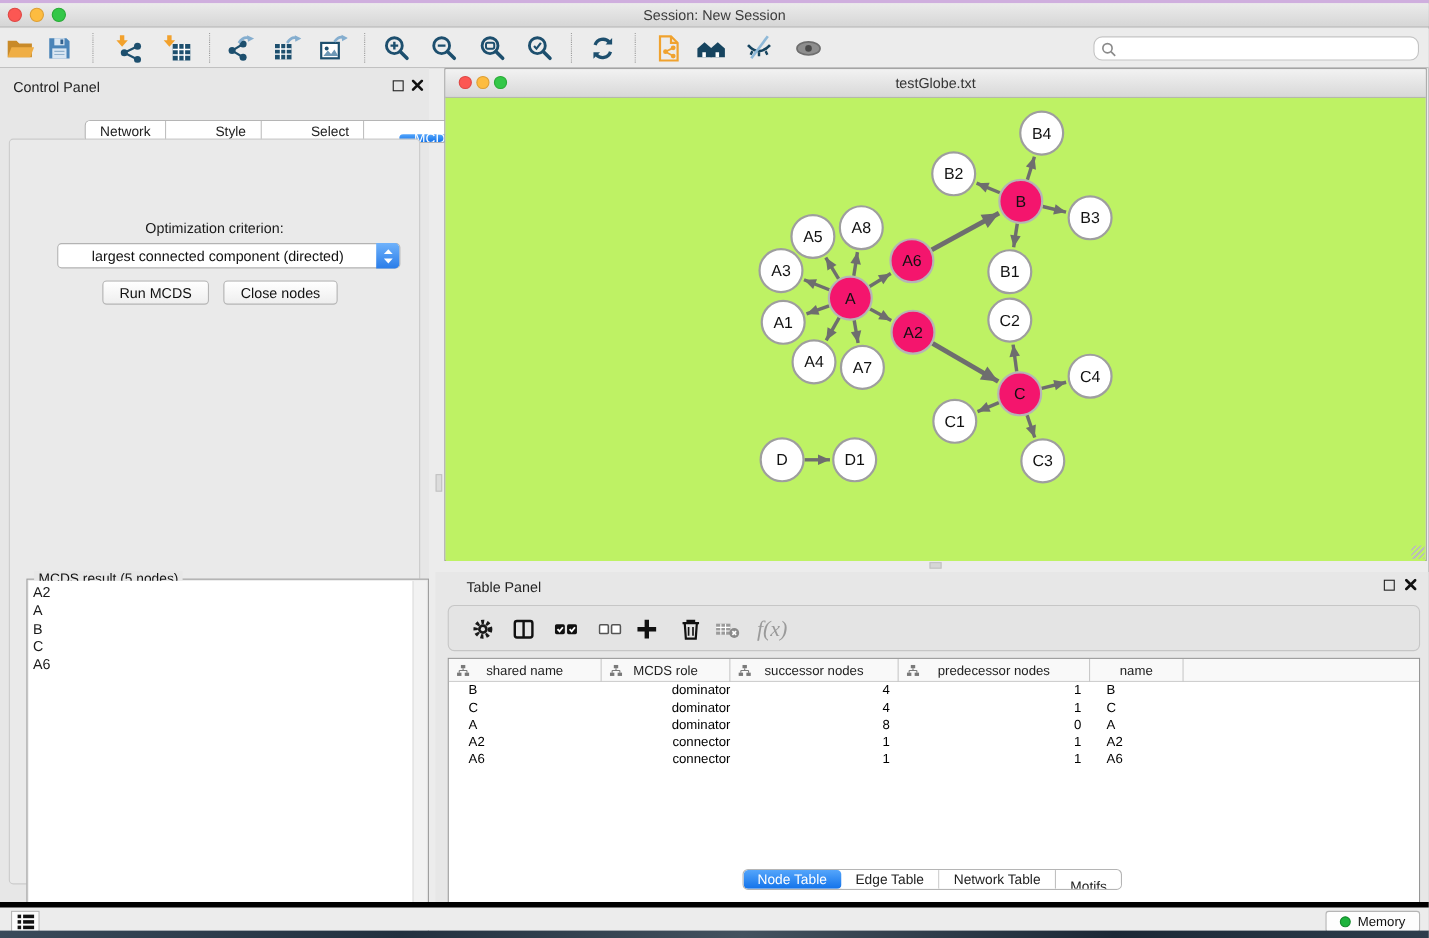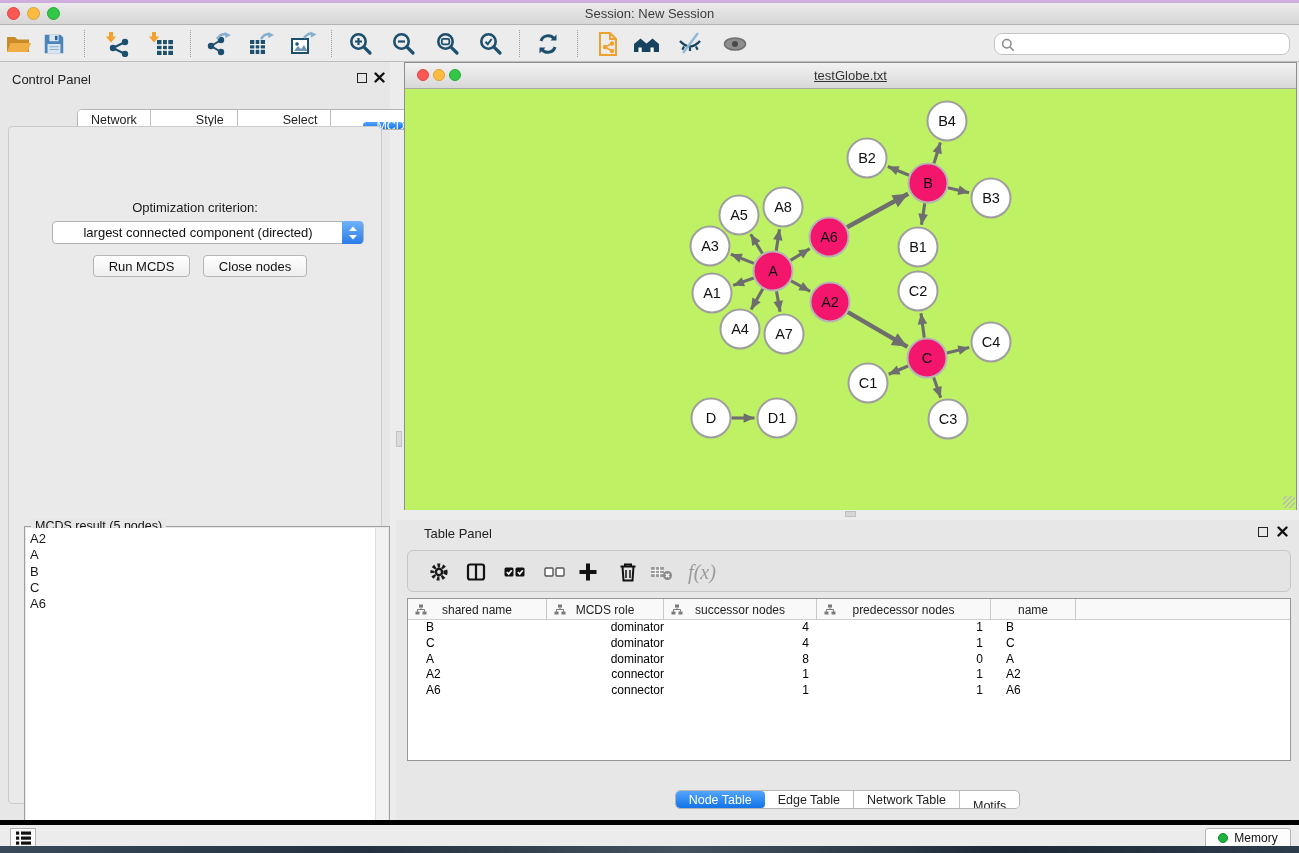--- a/index.html
+++ b/index.html
@@ -62,36 +62,36 @@
   .listbox .item { line-height:16.3px; }
   .vtrack { position:absolute; right:1px; top:1px; width:13px; height:336px;
     background:#f2f2f2; border-left:1px solid #ddd; }
   
   .netwin { position:absolute; left:404px; top:62px; width:893px; height:448px;
     background:#fff; border:1px solid #8f8f8f; }
   .nettitle { position:absolute; left:0; top:0; width:100%; height:26px;
     background:linear-gradient(#f2f2f2,#d8d8d8); border-bottom:1px solid #ababab; }
   .nettitle .lights { left:12px; top:6px; gap:4px; }
   .nettitle .light { width:12px; height:12px; }
-  .nettitle .wtitle { position:absolute; top:5px; width:100%; text-align:center; font-size:13px; color:#333;text-decoration:underline; }
+  .nettitle .wtitle { position:absolute; top:5px; width:100%; text-align:center; font-size:13px; color:#333; }
   .netcanvas { position:absolute; left:0; top:26px; width:891px; height:421px; background:#bef264; }
   .grip { position:absolute; right:1px; bottom:1px; width:12px; height:12px;
     background:repeating-linear-gradient(135deg, transparent 0 2px, #bbb 2px 3.5px); }
   .mark-left { position:absolute; left:396px; top:431px; width:6px; height:16px;
     background:#dcdcdc; border:1px solid #c2c2c2; }
   .mark-bottom { position:absolute; left:845px; top:511px; width:11px; height:6px;
     background:#d6d6d6; border:1px solid #c0c0c0; }
   
   .tpanel { position:absolute; left:396px; top:520px; width:903px; height:300px; background:#e7e7e7; }
   .ttoolbar { position:absolute; left:11px; top:30px; width:884px; height:42px;
     background:#e4e4e4; border:1px solid #c6c6c6; border-radius:6px; }
   .ticon { position:absolute; top:5px; width:32px; height:32px; display:flex;
     align-items:center; justify-content:center; }
   .fx { font-family:"Liberation Serif", serif; font-style:italic; font-size:20px; color:#9a9a9a; }
-  .dtable { position:absolute; left:11px; top:78px; width:884px; height:163px;
+  .dtable { position:absolute; left:11px; top:78px; width:884px; height:227px;
     background:#fff; border:1px solid #969696; overflow:hidden; }
   .tgrid { display:grid; grid-template-columns:139px 117px 153px 174px 85px 1fr; }
   .thead { height:21px; background:#f9f9f9; border-bottom:1px solid #cfcfcf; }
   .th { position:relative; display:flex; align-items:center; justify-content:center;
     font-size:12px; color:#222; border-right:1px solid #c9c9c9; height:21px; }
   .th.last { border-right:none; }
   .th .hier { position:absolute; left:7px; top:5px; }
   .trow { height:15.8px; align-items:center; font-size:12px; color:#000; }
   .td { padding:0; line-height:15.8px; white-space:nowrap; overflow:hidden; }
   .td.l0{ padding-left:18px; } .td.l1{ padding-left:18px;text-align:right; }

